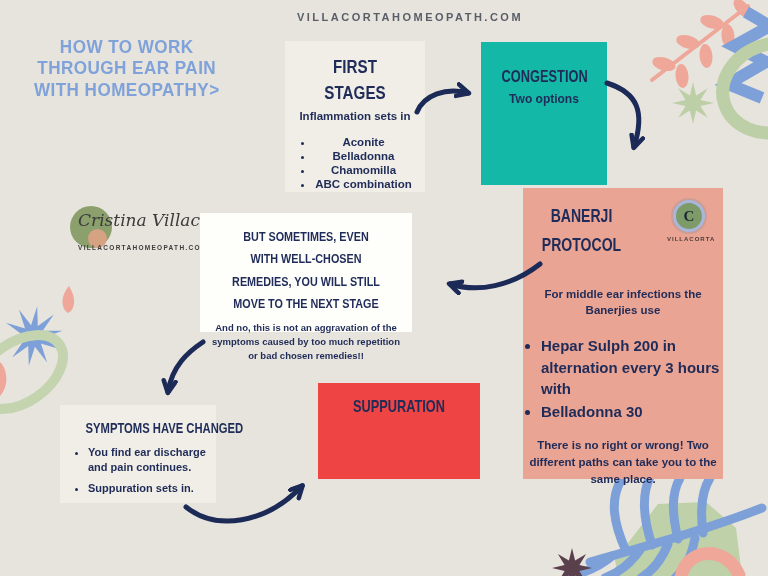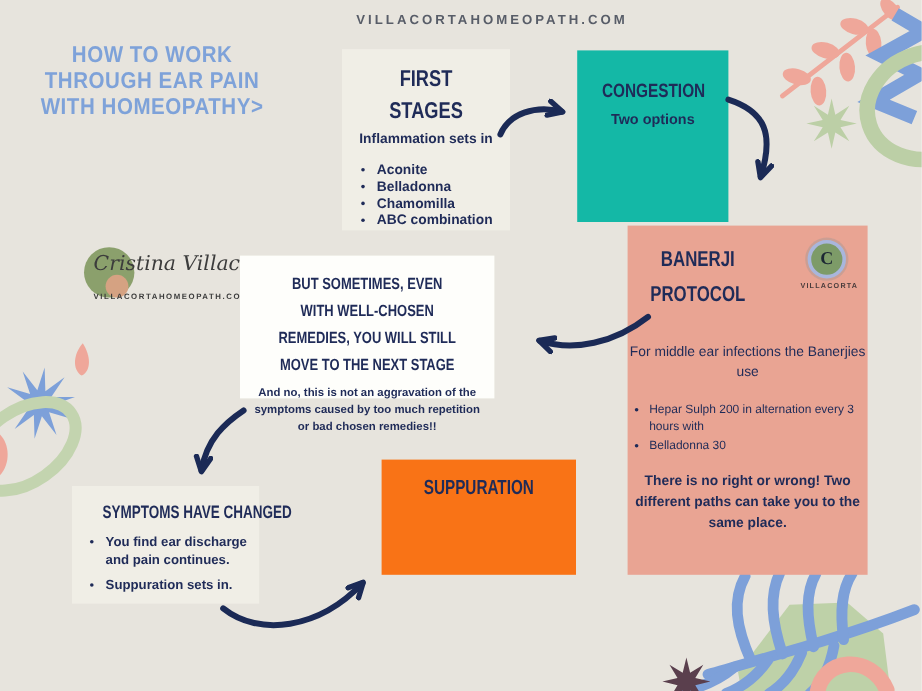--- a/index.html
+++ b/index.html
@@ -15,52 +15,52 @@
   .page-title{position:absolute;left:30px;top:36px;width:215px;z-index:2;text-align:center;
     color:#7ea2d9;font-weight:800;font-size:19px;line-height:1.12;letter-spacing:.5px;
     transform:scaleX(.9);transform-origin:left top;}
 
   .box{position:absolute;z-index:3;box-sizing:border-box;}
   .display{font-weight:800;color:#1f2b58;transform:scaleX(.8);transform-origin:center;white-space:nowrap;}
 
   .first-stages{left:285px;top:41px;width:140px;height:151px;background:#f0eee6;padding:13px 12px 0;text-align:center;}
   .first-stages .h{font-size:19px;line-height:1.35;}
   .first-stages .sub{font-size:11.5px;font-weight:700;margin-top:5px;}
-  .first-stages ul{margin:14px 0 0;padding-left:17px;text-align:left;font-size:11.5px;font-weight:700;}
+  .first-stages ul{margin:14px 0 0;padding-left:17px;text-align:center;font-size:11.5px;font-weight:700;}
   .first-stages li{margin:2px 0;}
 
   .congestion{left:481px;top:42px;width:126px;height:143px;background:#14b8a6;padding:26px 10px 0;text-align:center;}
   .congestion .h{font-size:16px;}
   .congestion .sub{font-size:12px;font-weight:700;margin-top:6px;}
   .congestion ul{margin:20px 0 0;padding-left:22px;text-align:left;font-size:12px;font-weight:700;}
   .congestion li{margin:2px 0;}
 
   .banerji{left:523px;top:188px;width:200px;height:291px;background:#e9a493;padding:14px 0 0;}
   .banerji .h{font-size:18px;line-height:1.6;text-align:center;width:150px;transform:scaleX(.78);transform-origin:left center;}
   .banerji .blogo{position:absolute;right:12px;top:12px;width:44px;text-align:center;}
   .banerji .bcircle{width:26px;height:26px;margin:0 auto;border-radius:50%;background:#7d9b68;
      border:3px solid #a9b6dc;box-shadow:0 0 0 2px rgba(150,150,150,.35);
      font-family:"Liberation Serif",serif;font-weight:700;font-size:15px;color:#1c2733;
      display:flex;align-items:center;justify-content:center;}
   .banerji .blogotext{font-size:6px;letter-spacing:1px;color:#4a3c3c;margin-top:4px;font-weight:700;}
-  .banerji .intro{font-size:11.5px;font-weight:400;text-align:center;margin-top:26px;line-height:1.45;}
-  .banerji ul{margin:16px 0 0;padding-left:18px;font-size:10px;font-weight:400;line-height:1.45;}
+  .banerji .intro{font-size:11.5px;font-weight:700;text-align:center;margin-top:26px;line-height:1.45;}
+  .banerji ul{margin:16px 0 0;padding-left:18px;font-size:15px;font-weight:700;line-height:1.45;}
   .banerji li{margin:1px 0;}
   .banerji .note{font-size:11.5px;font-weight:700;text-align:center;margin-top:14px;line-height:1.5;}
 
   .transition{left:200px;top:213px;width:212px;height:119px;background:#fefefb;padding:13px 8px 0;text-align:center;}
   .transition .hlines div{font-size:13.5px;font-weight:800;line-height:1.65;transform:scaleX(.8);transform-origin:center;white-space:nowrap;}
   .transition .note{font-size:9.5px;font-weight:700;line-height:1.45;margin-top:6px;}
 
   .symptoms{left:60px;top:405px;width:156px;height:98px;background:#f0eee6;padding:14px 8px 0;}
   .symptoms .h{font-size:15px;text-align:center;transform:scaleX(.75);transform-origin:center;}
   .symptoms ul{margin:9px 0 0;padding-left:20px;font-size:11px;font-weight:700;line-height:1.4;}
   .symptoms li{margin:5px 0;}
 
-  .suppuration{left:318px;top:383px;width:162px;height:96px;background:#f97316;padding:14px 10px 0;}
+  .suppuration{left:318px;top:383px;width:162px;height:96px;background:#ef4444;padding:14px 10px 0;}
   .suppuration .h{font-size:17px;text-align:center;transform:scaleX(.75);transform-origin:center;}
   .suppuration ul{margin:13px 0 0;padding-left:34px;font-size:12px;font-weight:700;}
   .suppuration li{margin:2px 0;}
 
   .brand{position:absolute;left:62px;top:196px;width:145px;z-index:2;}
   .brand .blob{position:absolute;left:8px;top:10px;width:42px;height:42px;border-radius:50%;background:#8ba06c;}
   .brand .blob2{position:absolute;left:26px;top:33px;width:19px;height:19px;border-radius:50%;background:#d5a282;}
   .brand .script{position:absolute;left:16px;top:14px;width:130px;
      font-family:"DejaVu Serif",serif;font-style:italic;font-size:17px;color:#3c3c3c;white-space:nowrap;}
   .brand .bsite{position:absolute;left:16px;top:48px;font-size:6.5px;letter-spacing:1.3px;color:#3c3c3c;font-weight:700;white-space:nowrap;}

